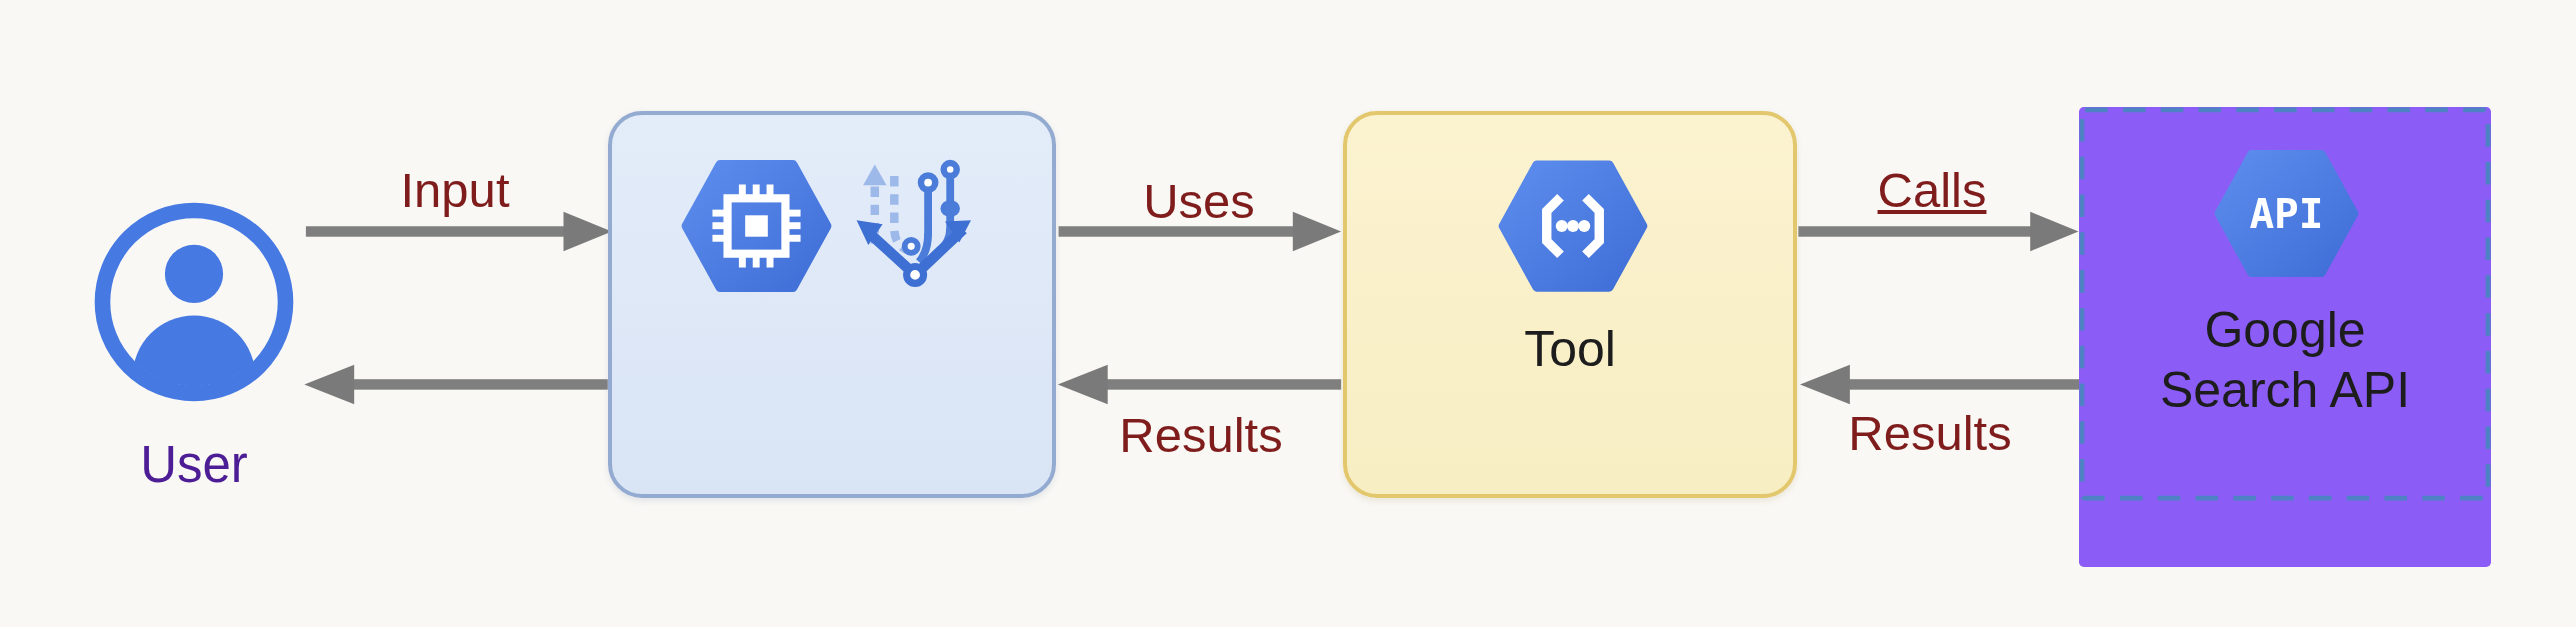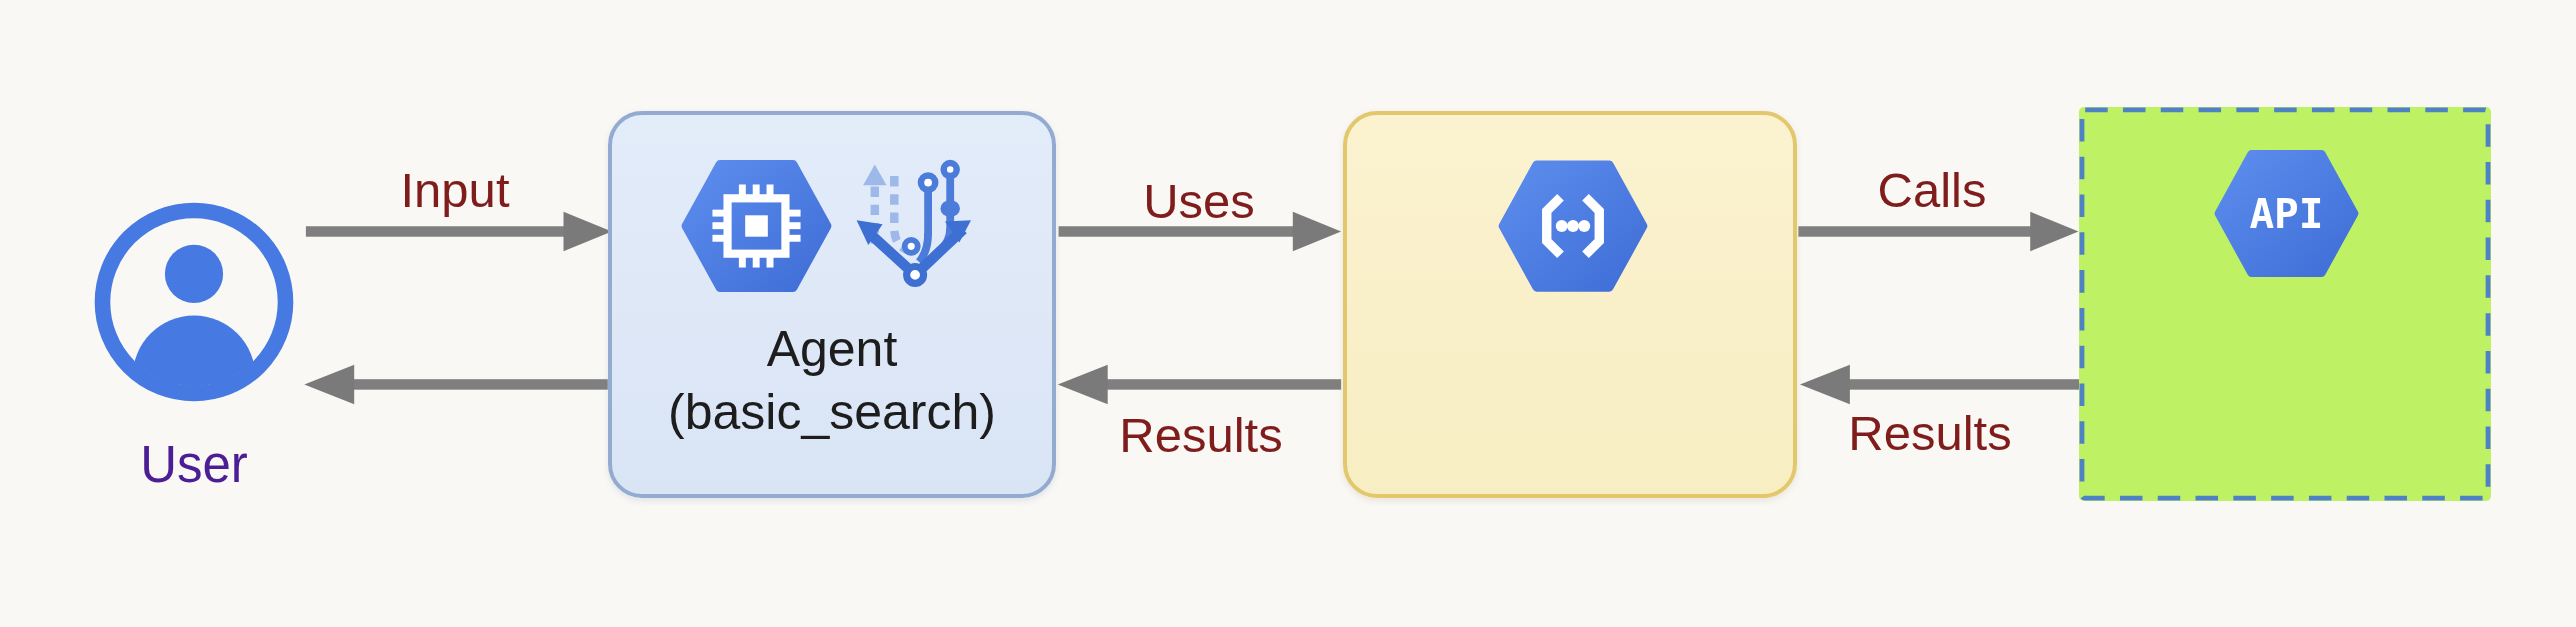--- a/index.html
+++ b/index.html
@@ -26,22 +26,22 @@
     border:4.8px solid #93abd0;
     box-shadow:0 2.4px 6.4px rgba(120,140,170,.18);
   }
   #tool-box{
     left:1343px; top:111px; width:454px; height:387px;
     background:linear-gradient(180deg,#fbf2d0 0%,#f8eec3 100%);
     border:4.8px solid #e2c76d;
     box-shadow:0 2.4px 6.4px rgba(170,150,90,.18);
   }
   #api-box{
-    left:2079px; top:107px; width:412px; height:394px;
-    background:#bef264;
+    left:2079px; top:107px; width:412px; height:460px;
+    background:#8b5cf6;
     border-radius:4.8px;
   }
   .box-text{
     position:absolute;
     left:0; right:0;
     text-align:center;
     color:#1d1d1d;
     font-size:50px;
     line-height:63px;
     letter-spacing:0px;
@@ -152,61 +152,62 @@
       <path d="M13,57 L47,88 L84,53" stroke="#3e6fd3" stroke-width="8" fill="none" stroke-linejoin="round"></path>
       <polygon points="2,46 22,49 11,65" fill="#3e6fd3"></polygon>
       <polygon points="90,46 70,47 81,63" fill="#3e6fd3"></polygon>
       <circle cx="47" cy="88" r="6.5" fill="#ffffff" stroke="#3e6fd3" stroke-width="5.5"></circle>
       <circle cx="57" cy="17" r="5.5" fill="#ffffff" stroke="#4b7cd9" stroke-width="5"></circle>
       <circle cx="74" cy="7" r="5" fill="#ffffff" stroke="#4b7cd9" stroke-width="5"></circle>
       <ellipse cx="74" cy="37" rx="7.5" ry="6.5" fill="#4b7cd9"></ellipse>
       <circle cx="44" cy="66" r="5" fill="#ffffff" stroke="#4b7cd9" stroke-width="4.5"></circle>
     </svg>
 
-    <div class="box-text">
-      <div>Agent</div>
-      <div>(basic_search)</div>
-    </div>
   </div>
 
   <div id="tool-box" class="node-box">
     <svg class="abs" style="left:151px;top:44px;" width="150" height="134" viewBox="0 0 120 106">
       <defs>
         <linearGradient id="hexg2" x1="0" y1="0" x2="1" y2="1">
           <stop offset="0" stop-color="#5d8ded"></stop>
             <stop offset="1" stop-color="#3e6ed6"></stop>
         </linearGradient>
       </defs>
       <polygon points="31,4 89,4 116,53 89,102 31,102 4,53" fill="url(#hexg2)" stroke="url(#hexg2)" stroke-width="7" stroke-linejoin="round"></polygon>
       <path d="M50,30 L39,41 L39,65 L50,76" fill="none" stroke="#ffffff" stroke-width="7.5"></path>
       <path d="M70,30 L81,41 L81,65 L70,76" fill="none" stroke="#ffffff" stroke-width="7.5"></path>
       <circle cx="51" cy="53" r="4.8" fill="#ffffff"></circle>
       <circle cx="60" cy="53" r="4.8" fill="#ffffff"></circle>
       <circle cx="69" cy="53" r="4.8" fill="#ffffff"></circle>
     </svg>
     <div class="box-text">
+      <div>Tool</div>
     </div>
   </div>
 
   <div id="api-box" class="node-box">
     <svg class="abs" style="left:0;top:0;" width="412" height="394" viewBox="0 0 512 490">
       <rect x="3.5" y="3.5" width="505" height="483" rx="4" fill="none" stroke="#4e82c5" stroke-width="6" stroke-dasharray="28 19"></rect>
     </svg>
     <svg class="abs" style="left:135px;top:42px;" width="145" height="129" viewBox="0 0 120 106">
       <defs>
         <linearGradient id="hexg3" x1="0" y1="0" x2="1" y2="1">
           <stop offset="0" stop-color="#5d8ded"></stop>
             <stop offset="1" stop-color="#3e6ed6"></stop>
         </linearGradient>
       </defs>
       <polygon points="31,4 89,4 116,53 89,102 31,102 4,53" fill="url(#hexg3)" stroke="url(#hexg3)" stroke-width="7" stroke-linejoin="round"></polygon>
       <text x="60" y="65" text-anchor="middle" font-family="DejaVu Sans Mono, monospace" font-size="34" font-weight="bold" fill="#ffffff">API</text>
     </svg>
+    <div class="box-text">
+      <div>Google</div>
+      <div>Search API</div>
+    </div>
   </div>
 
   <div class="edge-label" style="left:455px;top:162px;">Input</div>
   <div class="edge-label" style="left:1199px;top:173px;">Uses</div>
   <div class="edge-label" style="left:1201px;top:407px;">Results</div>
-  <div class="edge-label" style="left:1932px;top:162px;">Calls</div>
+  <div class="edge-label" style="left:1932px;top:162px;text-decoration:underline;">Calls</div>
   <div class="edge-label" style="left:1930px;top:405px;">Results</div>
 
 </div>
 
 
 </body></html>

